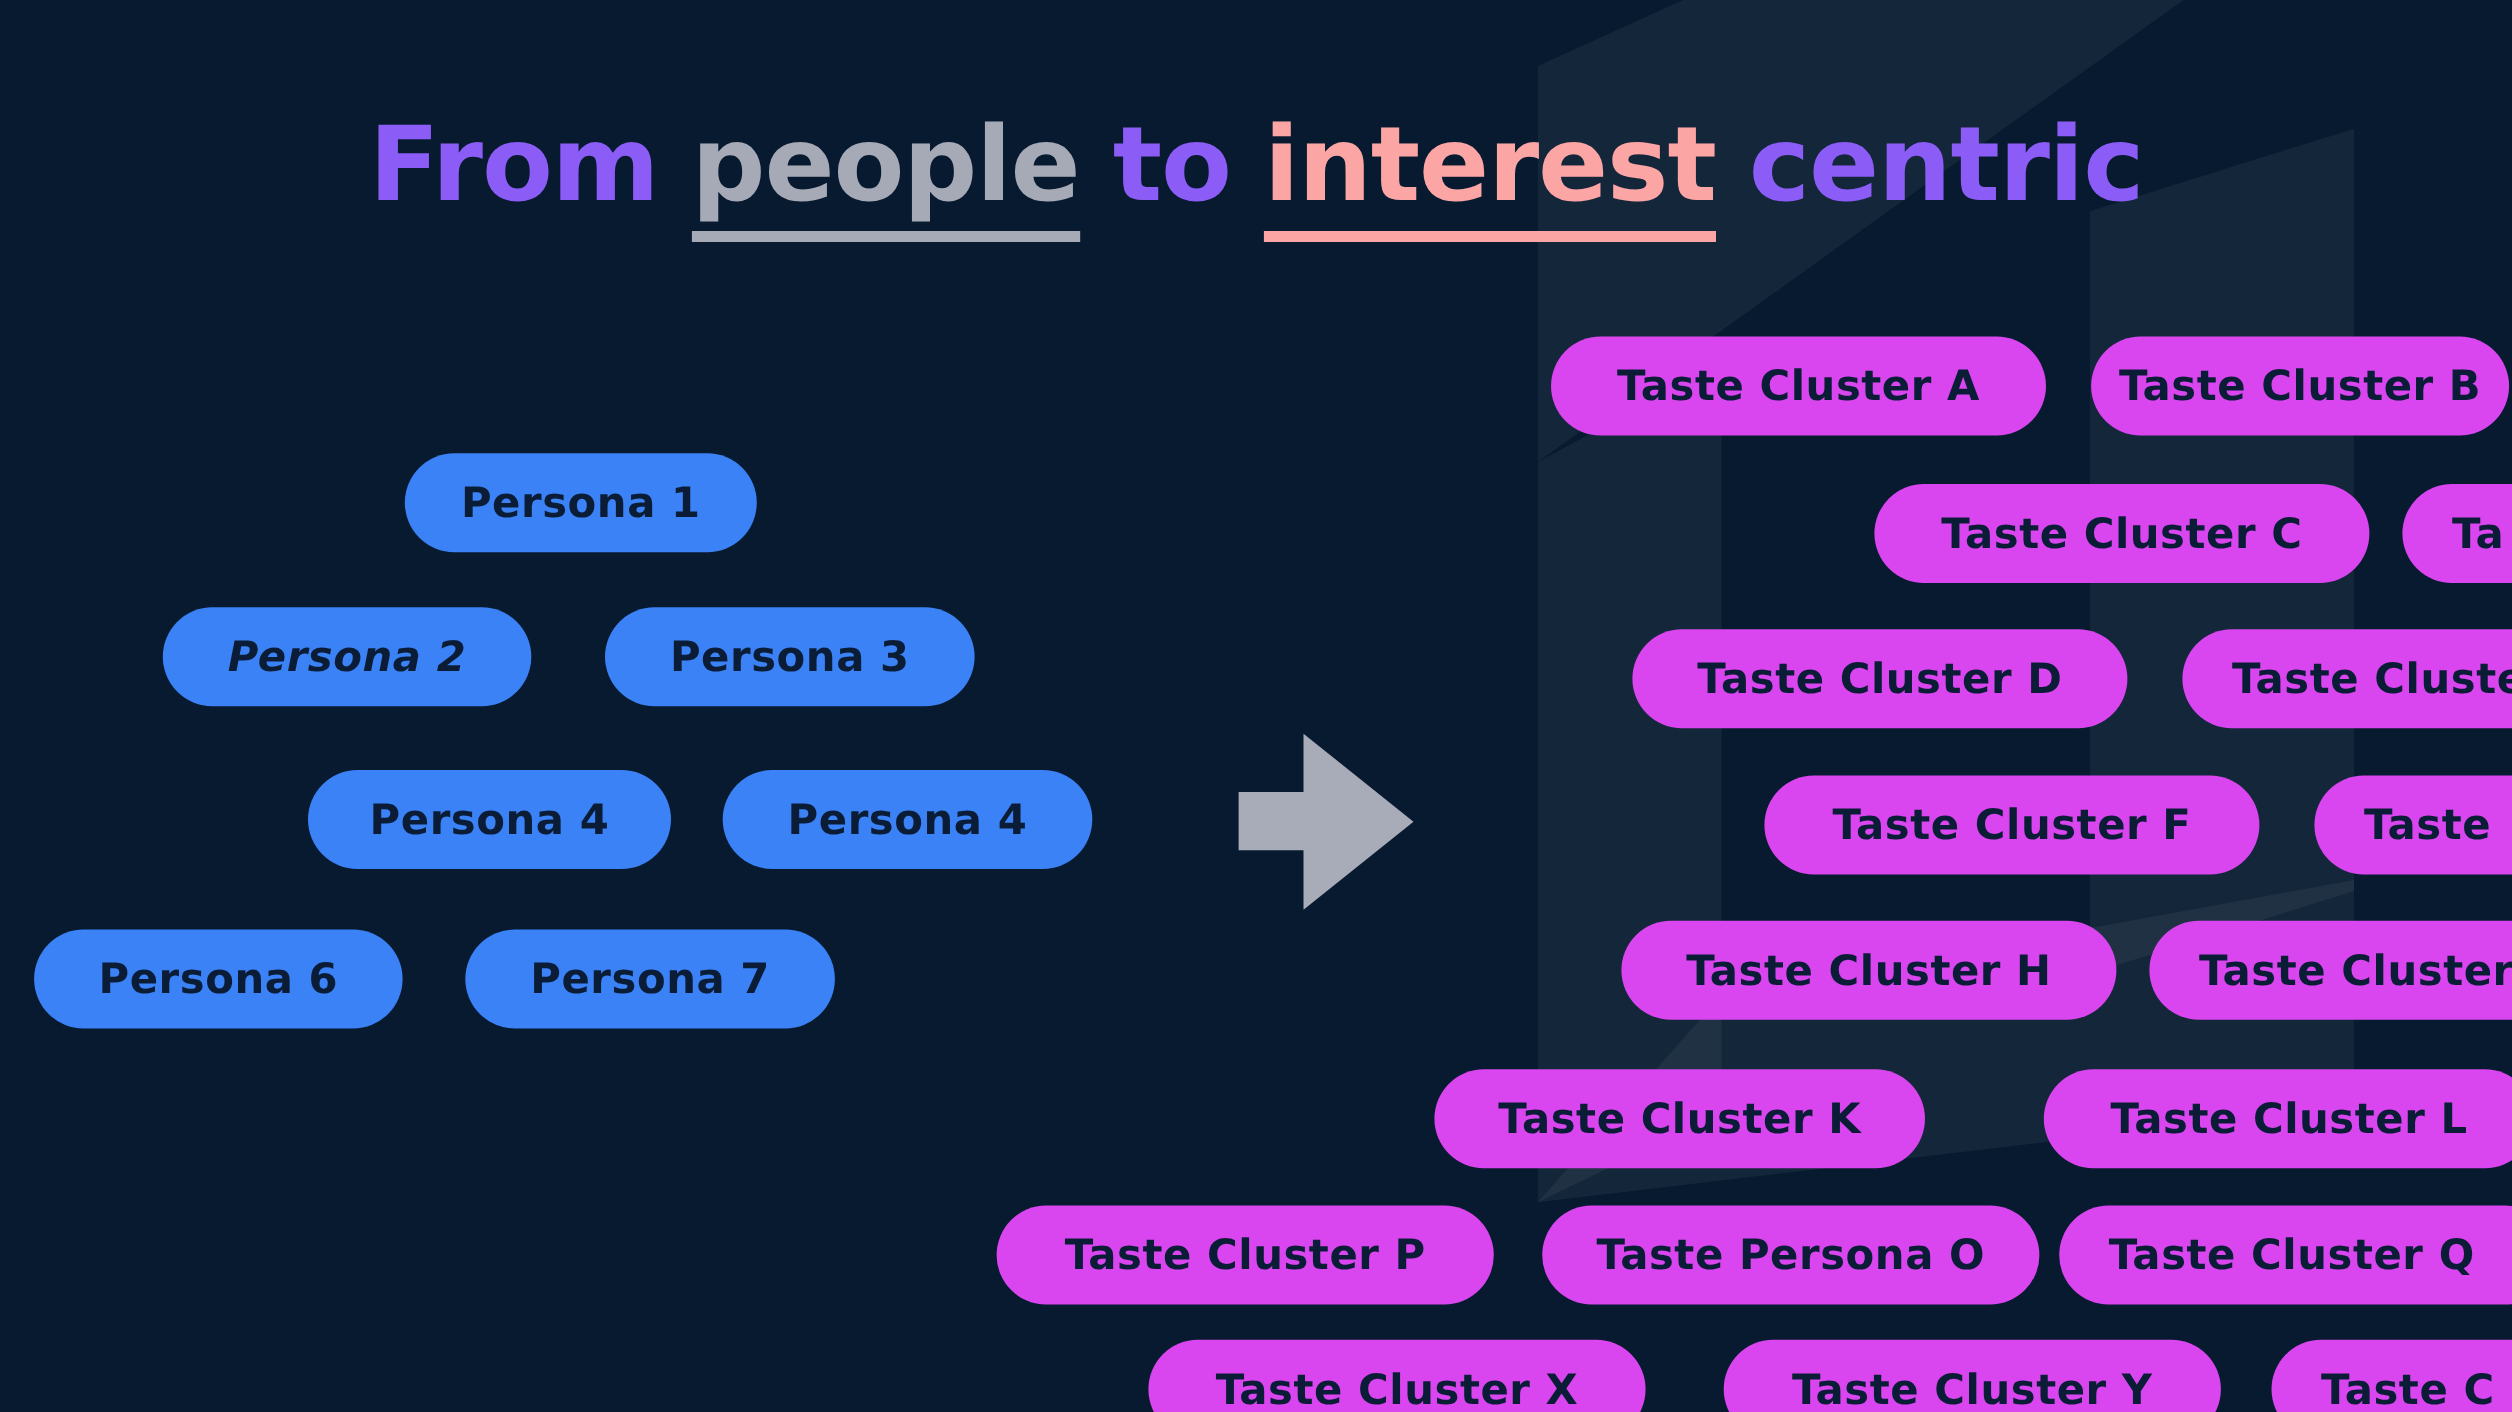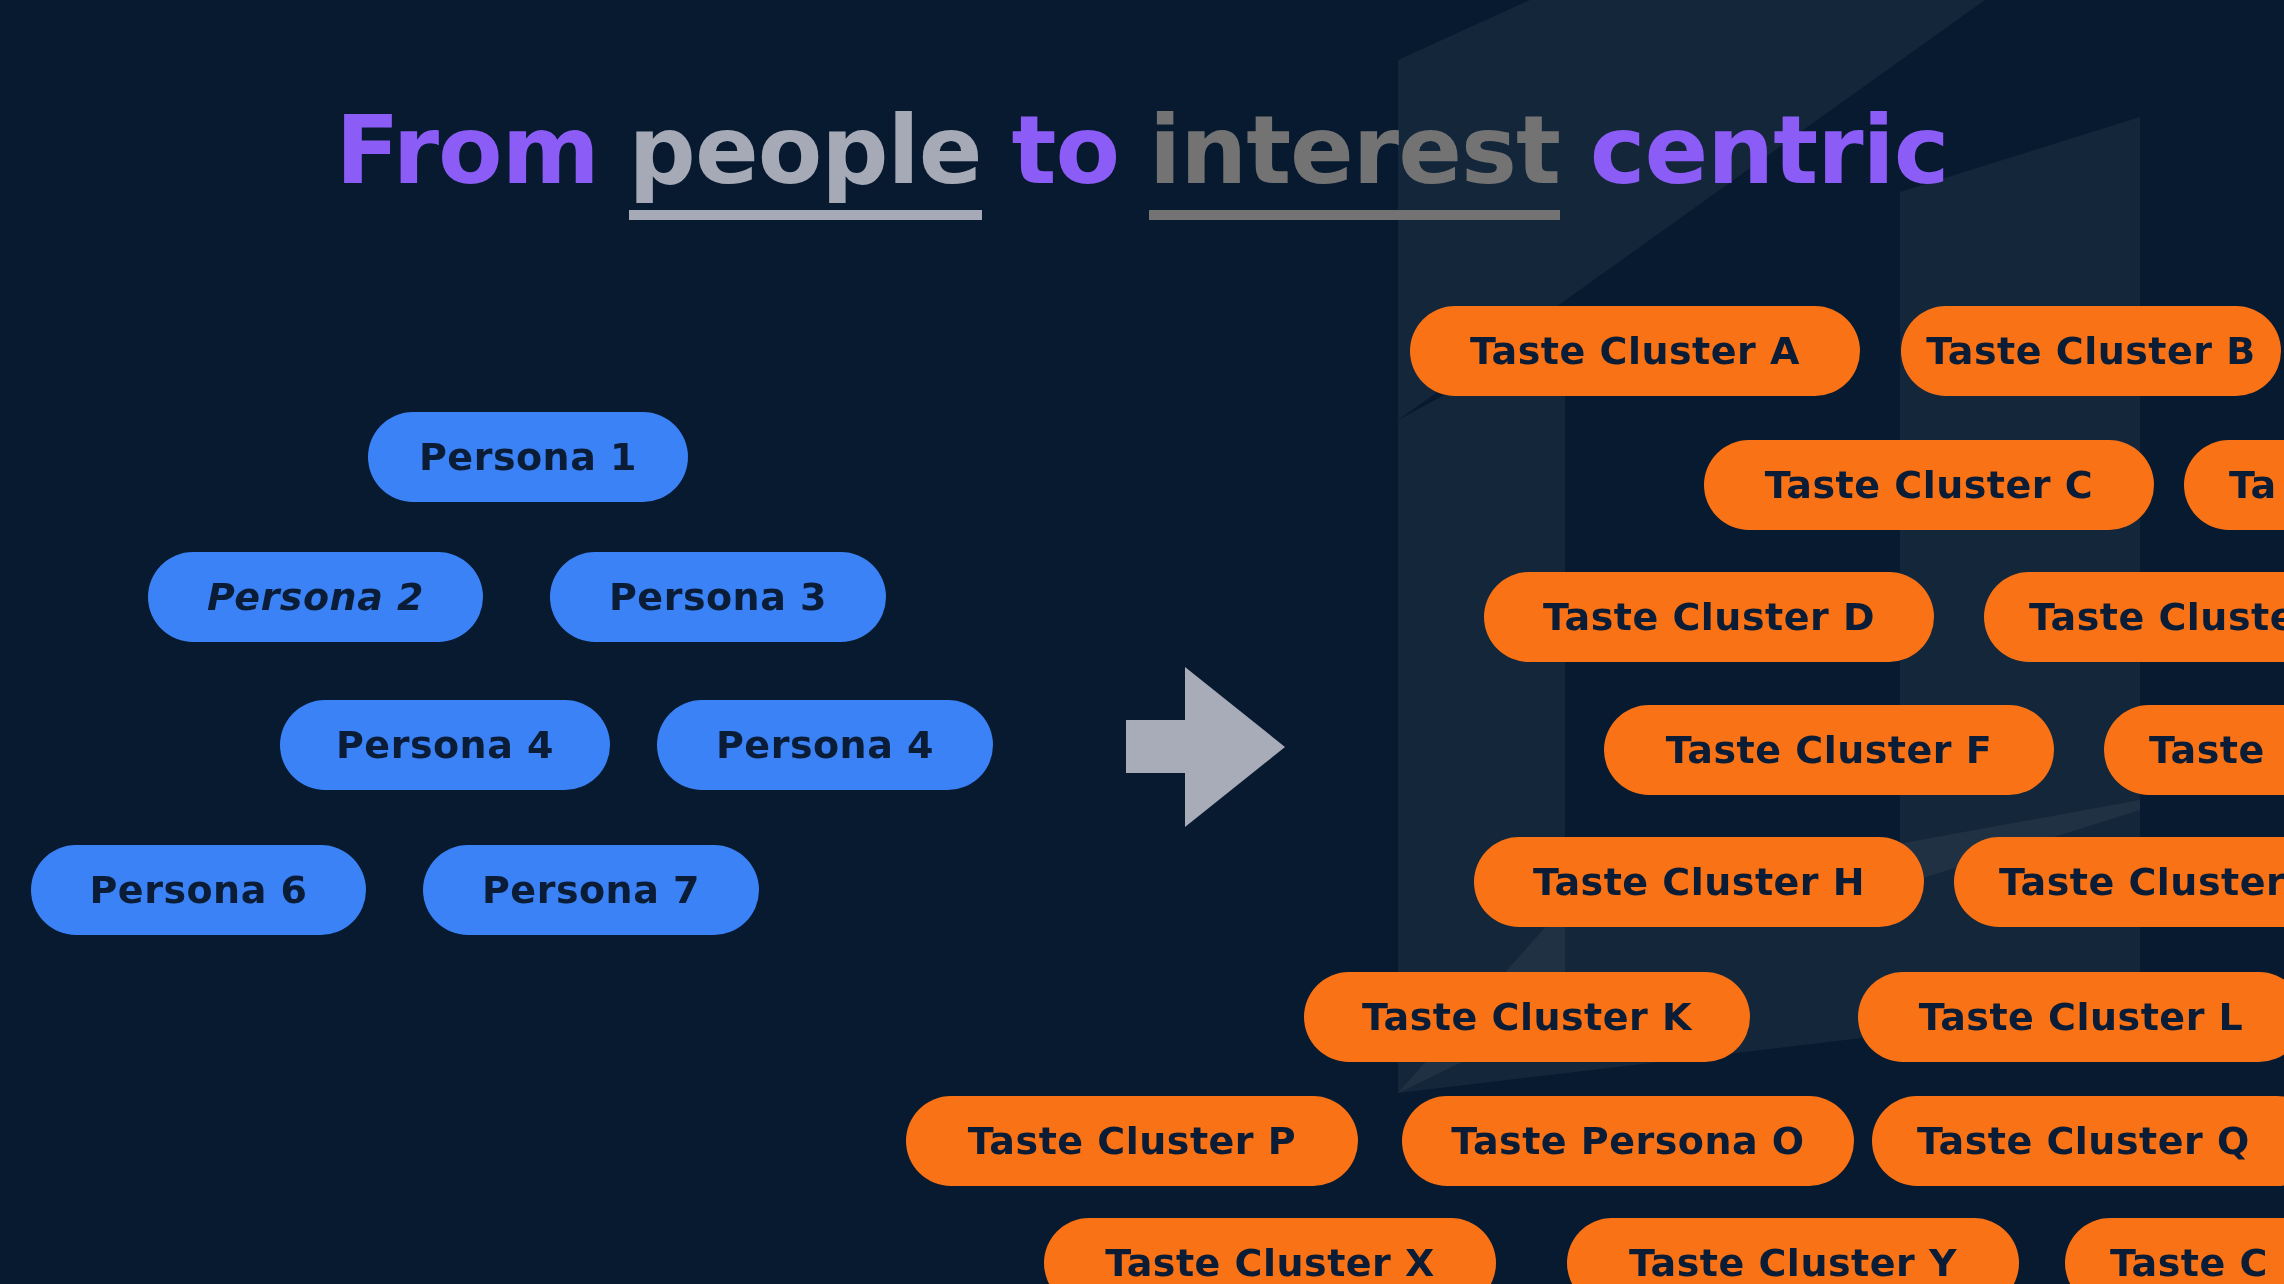--- a/index.html
+++ b/index.html
@@ -15,29 +15,29 @@
     position:absolute;left:0;top:96px;width:100%;
     text-align:center;
     font-size:94px;font-weight:800;letter-spacing:-1px;
     white-space:nowrap;
   }
   .title-part{display:inline-block;line-height:1.1;}
   .title-part + .title-part{margin-left:30px;}
   .title-part.underlined{border-bottom:10px solid currentColor;padding-bottom:8px;}
   .c-white{color:#8b5cf6;}
   .c-gray{color:#A6AAB6;}
-  .c-olive{color:#737373;}
+  .c-olive{color:#fca5a5;}
   .pill{
     position:absolute;height:90px;border-radius:45px;
     display:flex;align-items:center;justify-content:center;
     font-size:38px;font-weight:800;letter-spacing:0.5px;
     color:#0B1D36;white-space:nowrap;
   }
   .pill.persona{background:#3b82f6;}
-  .pill.cluster{background:#f97316;}
+  .pill.cluster{background:#d946ef;}
   .pill.cut{justify-content:flex-start;padding-left:45px;box-sizing:border-box;}
   #arrow{position:absolute;left:0;top:0;width:100%;height:100%;pointer-events:none;}
 </style>
 </head>
 <body>
 
 <div id="stage">
 
   <svg id="watermark" viewBox="0 0 2284 1284" xmlns="http://www.w3.org/2000/svg">
       <polygon points="1398,60 1530,0 1985,0 1398,420" fill="#FFFFFF" fill-opacity="0.055"></polygon>

